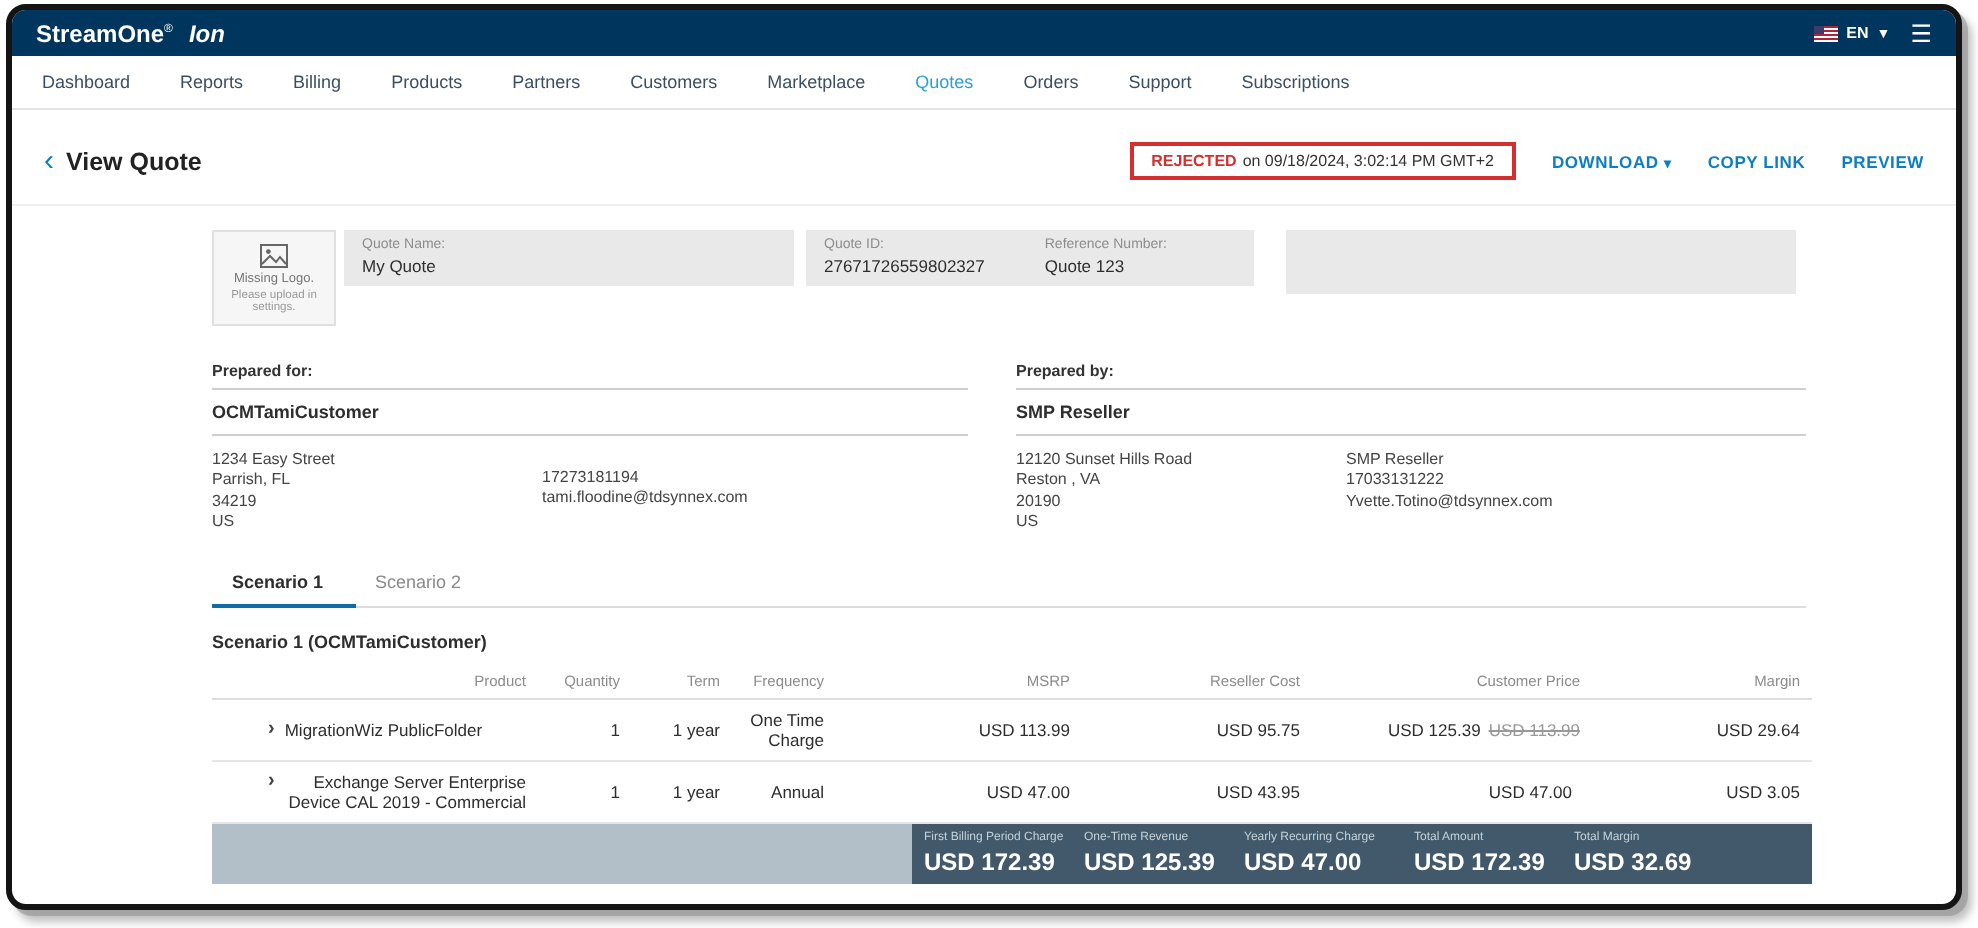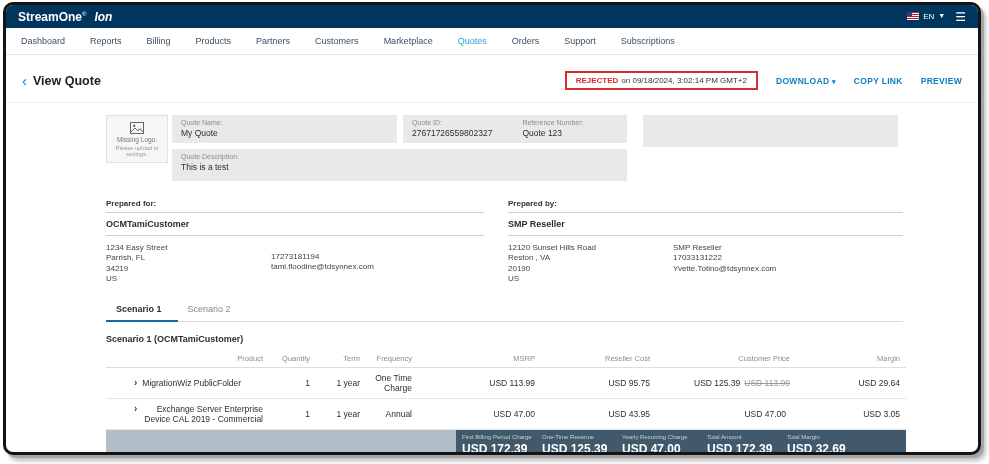--- a/index.html
+++ b/index.html
@@ -10,21 +10,21 @@
            overflow: hidden; }
 
   
   .topbar { height: 23px; background: #00355e; display: flex; align-items: center;
             justify-content: space-between; padding: 0 12px; color: #fff; }
   .brand { font-size: 12px; color: #fff; }
   .brand b { font-weight: bold; }
   .brand sup { font-size: 6px; }
   .brand i { font-style: italic; font-weight: bold; margin-left: 8px; }
   .topbar-right { display: flex; align-items: center; gap: 10px; }
-  .lang { display: flex; align-items: flex-start; gap: 4px; font-size: 8px; cursor: pointer; }
+  .lang { display: flex; align-items: flex-end; gap: 4px; font-size: 8px; cursor: pointer; font-weight: bold; }
   .flag { width: 12px; height: 8px; position: relative; display: inline-block;
           background: repeating-linear-gradient(180deg, #b22234 0 1px, #fff 1px 2px); }
   .flag::before { content:""; position:absolute; left:0; top:0; width:5px; height:4px; background:#3c3b6e; }
   .caret { font-size: 7px; }
   .hamburger { font-size: 12px; line-height: 1; cursor: pointer; }
 
   
   .nav { height: 27px; display: flex; align-items: center; gap: 25px; padding: 0 15px;
          background: #fff; border-bottom: 1px solid #e3e3e3; }
   .nav-item { font-size: 9px; color: #3b4f63; cursor: pointer; white-space: nowrap; }
@@ -171,24 +171,20 @@
           <div>
             <div class="lbl">Quote ID:</div>
             <div class="val">27671726559802327</div>
           </div>
           <div>
             <div class="lbl">Reference Number:</div>
             <div class="val">Quote 123</div>
           </div>
         </div>
       </div>
-      <div class="gbox box-desc">
-        <div class="lbl">Quote Description:</div>
-        <div class="val">This is a test</div>
-      </div>
     </div>
     <div class="qi-right">
       <div class="gbox box-empty"></div>
     </div>
   </div>
 
   <div class="prepared">
     <div class="prep-col">
       <div class="prep-head">Prepared for:</div>
       <div class="prep-name">OCMTamiCustomer</div>

